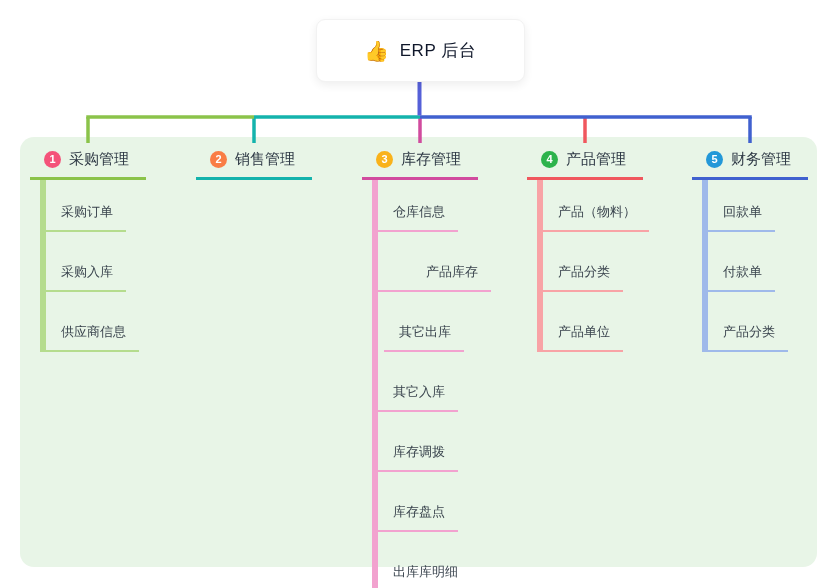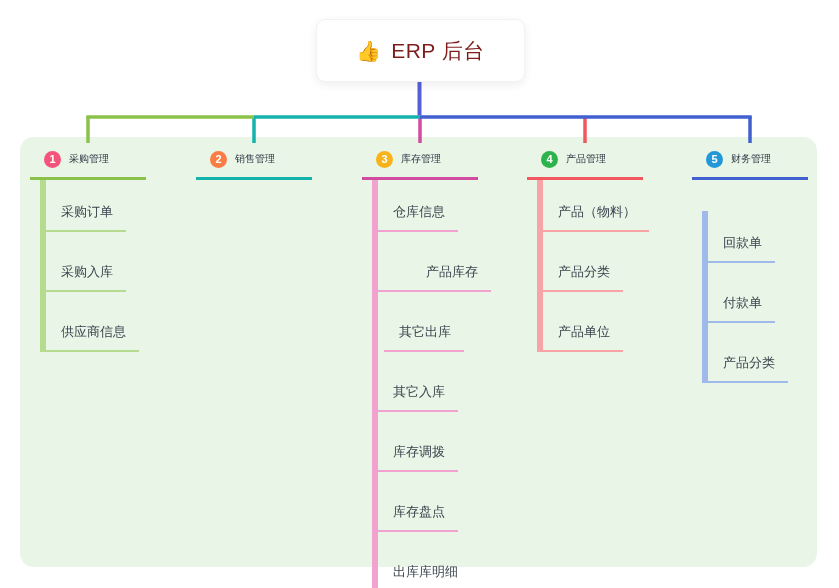--- a/index.html
+++ b/index.html
@@ -10,39 +10,39 @@
   }
   
   .root-card{
     position:absolute;left:316px;top:19px;width:207px;height:61px;
     background:#ffffff;border:1px solid #f2f2f2;border-radius:9px;
     box-shadow:0 3px 10px rgba(0,0,0,0.07);
     display:flex;align-items:center;justify-content:center;gap:10px;
     z-index:4;
   }
   .root-emoji{font-size:20px;line-height:1;}
-  .root-label{font-size:21px;color:#7f1d1d;font-weight:500;letter-spacing:0.5px;}
+  .root-label{font-size:17px;color:#0f172a;font-weight:500;letter-spacing:0.5px;}
   
   .panel{
     position:absolute;left:20px;top:137px;width:797px;height:430px;
     background:#e8f5e7;border-radius:14px;z-index:1;
   }
   
   svg.connectors{position:absolute;left:0;top:0;z-index:3;pointer-events:none;}
   
   .branch{position:absolute;top:148px;width:116px;z-index:2;}
   .branch-header{
     display:flex;align-items:center;height:22px;
     padding:0 0 7px 14px;border-bottom:3px solid #999;
   }
   .badge{
     width:17px;height:17px;border-radius:50%;flex:0 0 17px;
     color:#fff;font-size:11px;font-weight:bold;line-height:17px;text-align:center;
   }
-  .branch-label{margin-left:8px;font-size:10px;color:#2e3945;font-weight:500;white-space:nowrap;}
+  .branch-label{margin-left:8px;font-size:15px;color:#2e3945;font-weight:500;white-space:nowrap;}
   .children{margin-left:10px;border-left:6px solid #84cc16;}
   .child-row{display:flex;align-items:flex-end;height:60px;}
   .child-row.first{height:52px;}
   .child-label{
     display:inline-block;white-space:nowrap;
     padding:0 13px 9px 15px;border-bottom:2px solid #ccc;
     font-size:13px;color:#3a444e;
   }
 </style>
 </head>
@@ -123,21 +123,21 @@
         <div class="child-row">
           <span class="child-label" style="border-bottom-color: rgb(248, 163, 166);">产品单位</span>
         </div>
       </div>
     </div>
     <div class="branch" style="left: 692px;">
       <div class="branch-header" style="width: 102px; border-bottom-color: rgb(64, 97, 207);">
         <span class="badge" style="background: rgb(35, 152, 216);">5</span>
         <span class="branch-label">财务管理</span>
       </div>
-      <div class="children" style="border-left-color: rgb(159, 185, 234); margin-top: 31px;">
+      <div class="children" style="border-left-color: rgb(159, 185, 234);">
         <div class="child-row first">
           <span class="child-label" style="border-bottom-color: rgb(159, 185, 234);">回款单</span>
         </div>
         <div class="child-row">
           <span class="child-label" style="border-bottom-color: rgb(159, 185, 234);">付款单</span>
         </div>
         <div class="child-row">
           <span class="child-label" style="border-bottom-color: rgb(159, 185, 234);">产品分类</span>
         </div>
       </div>

